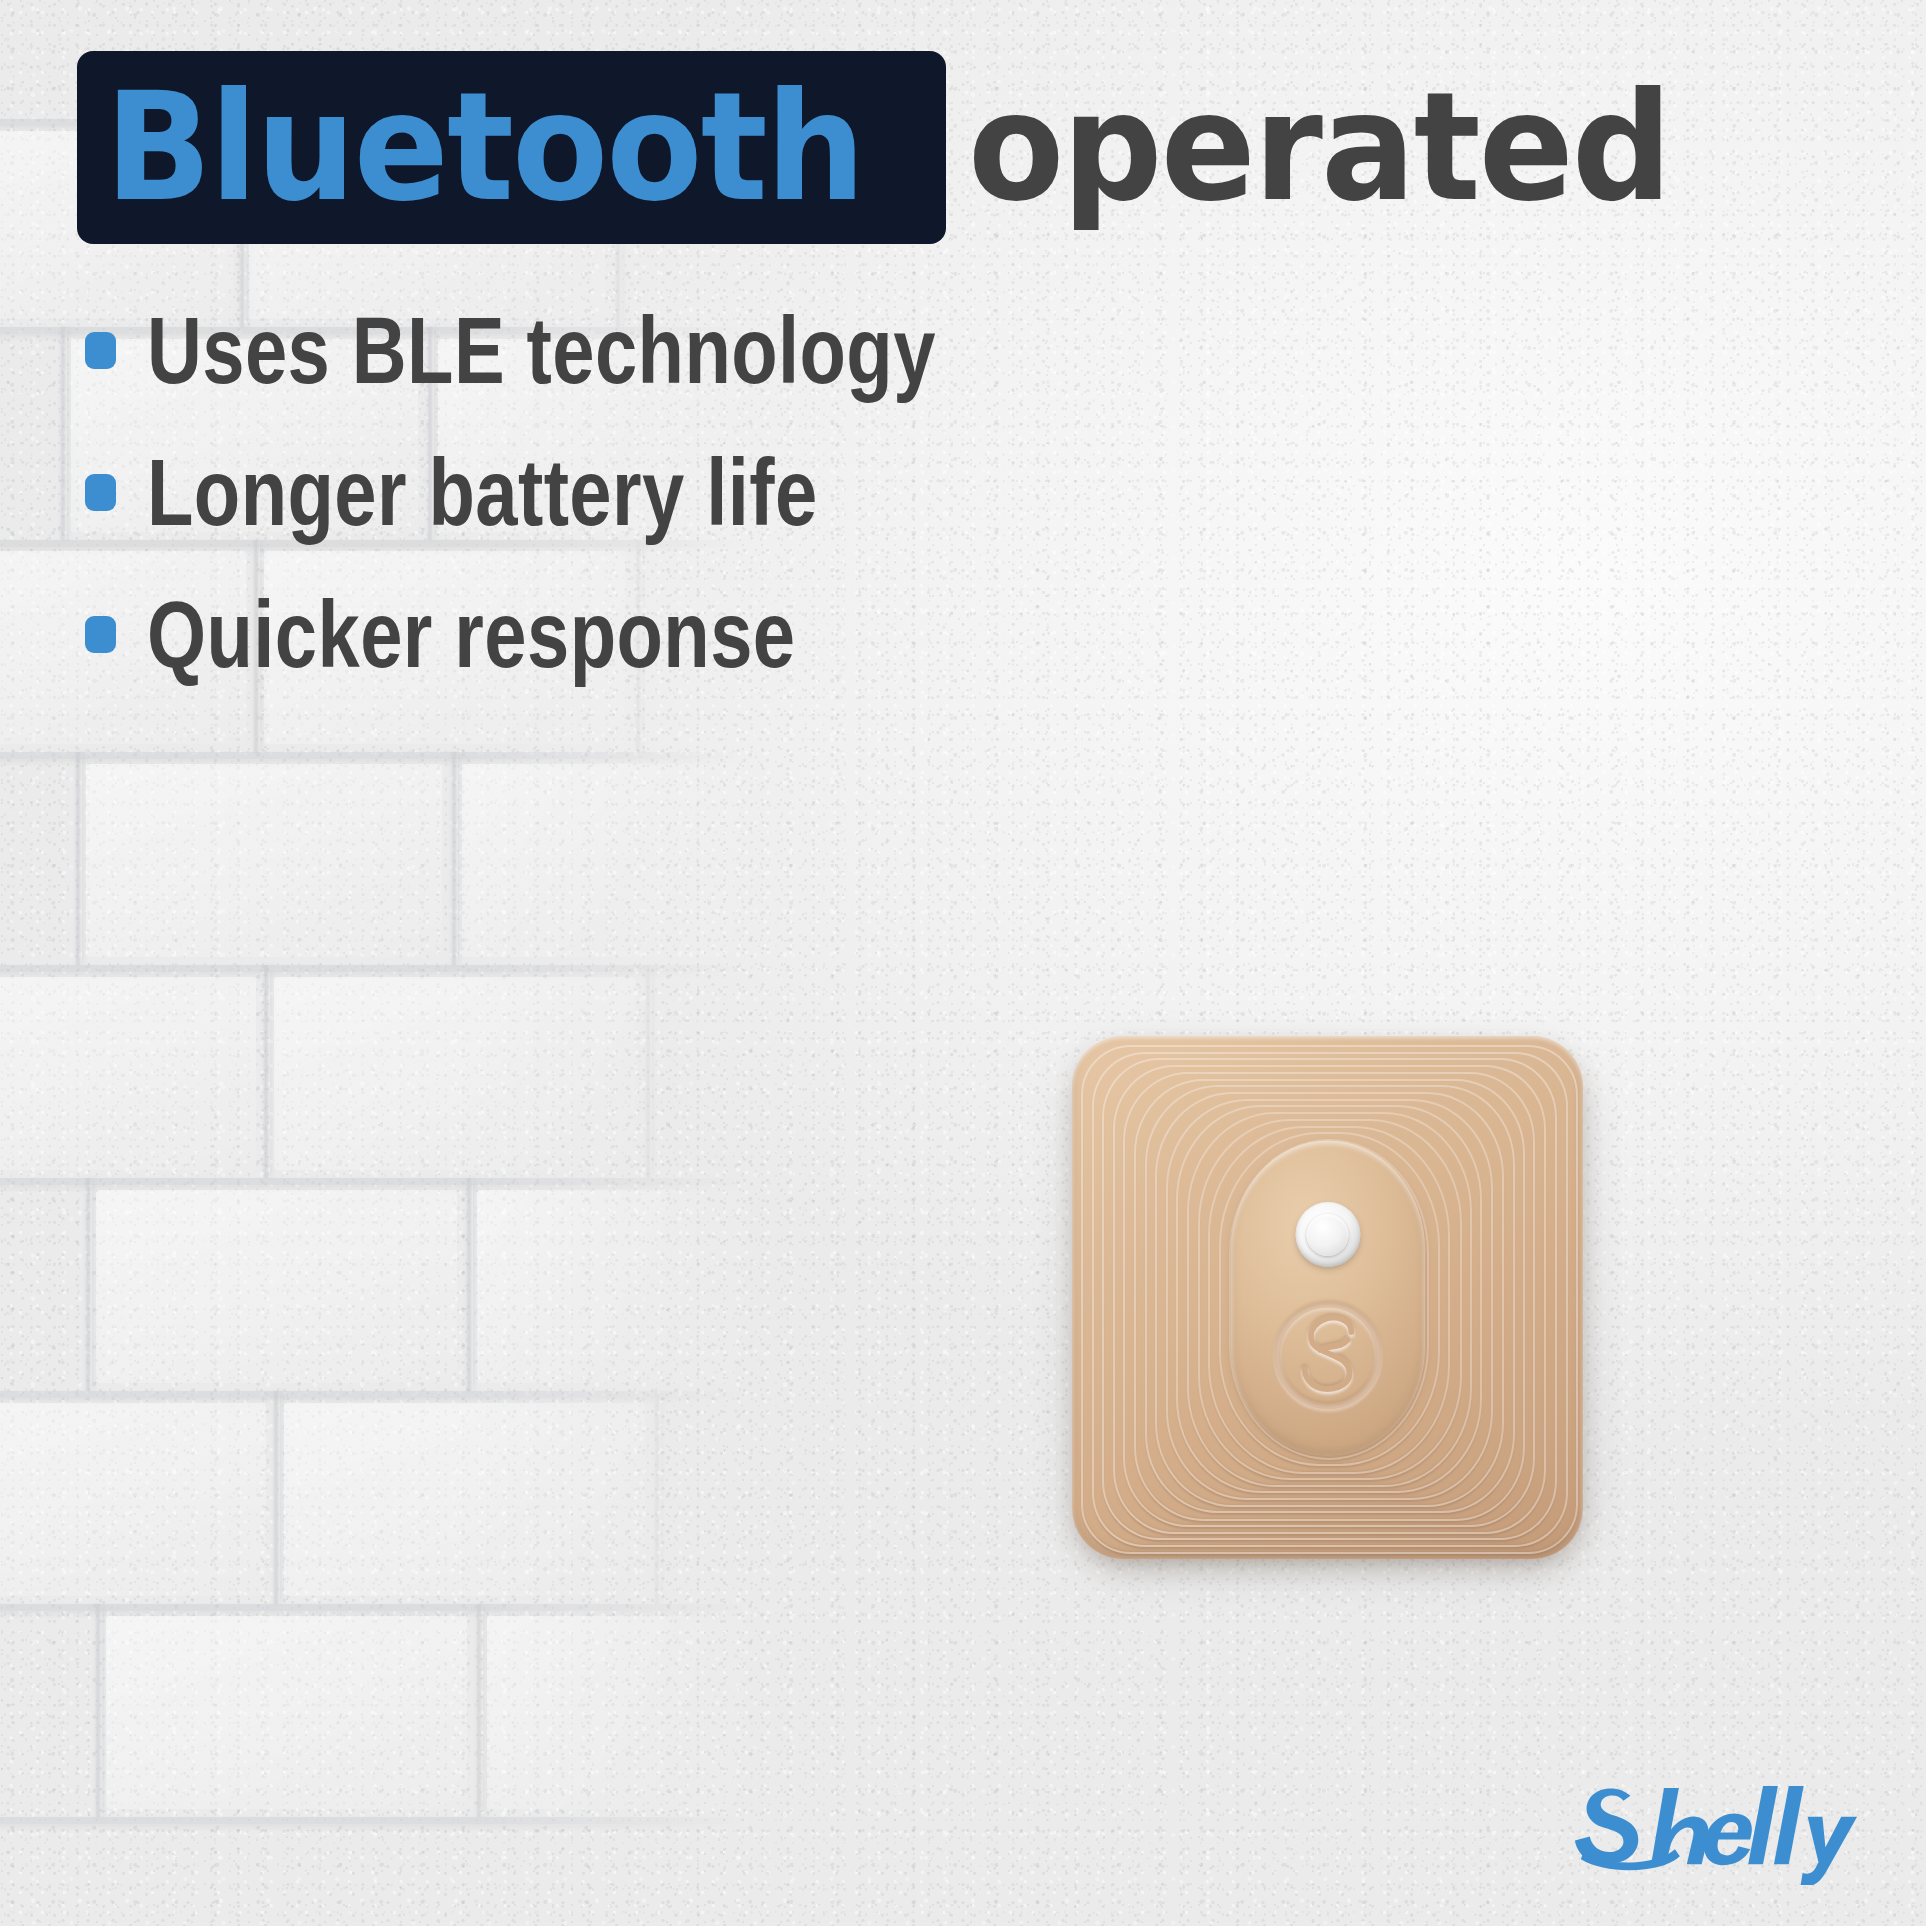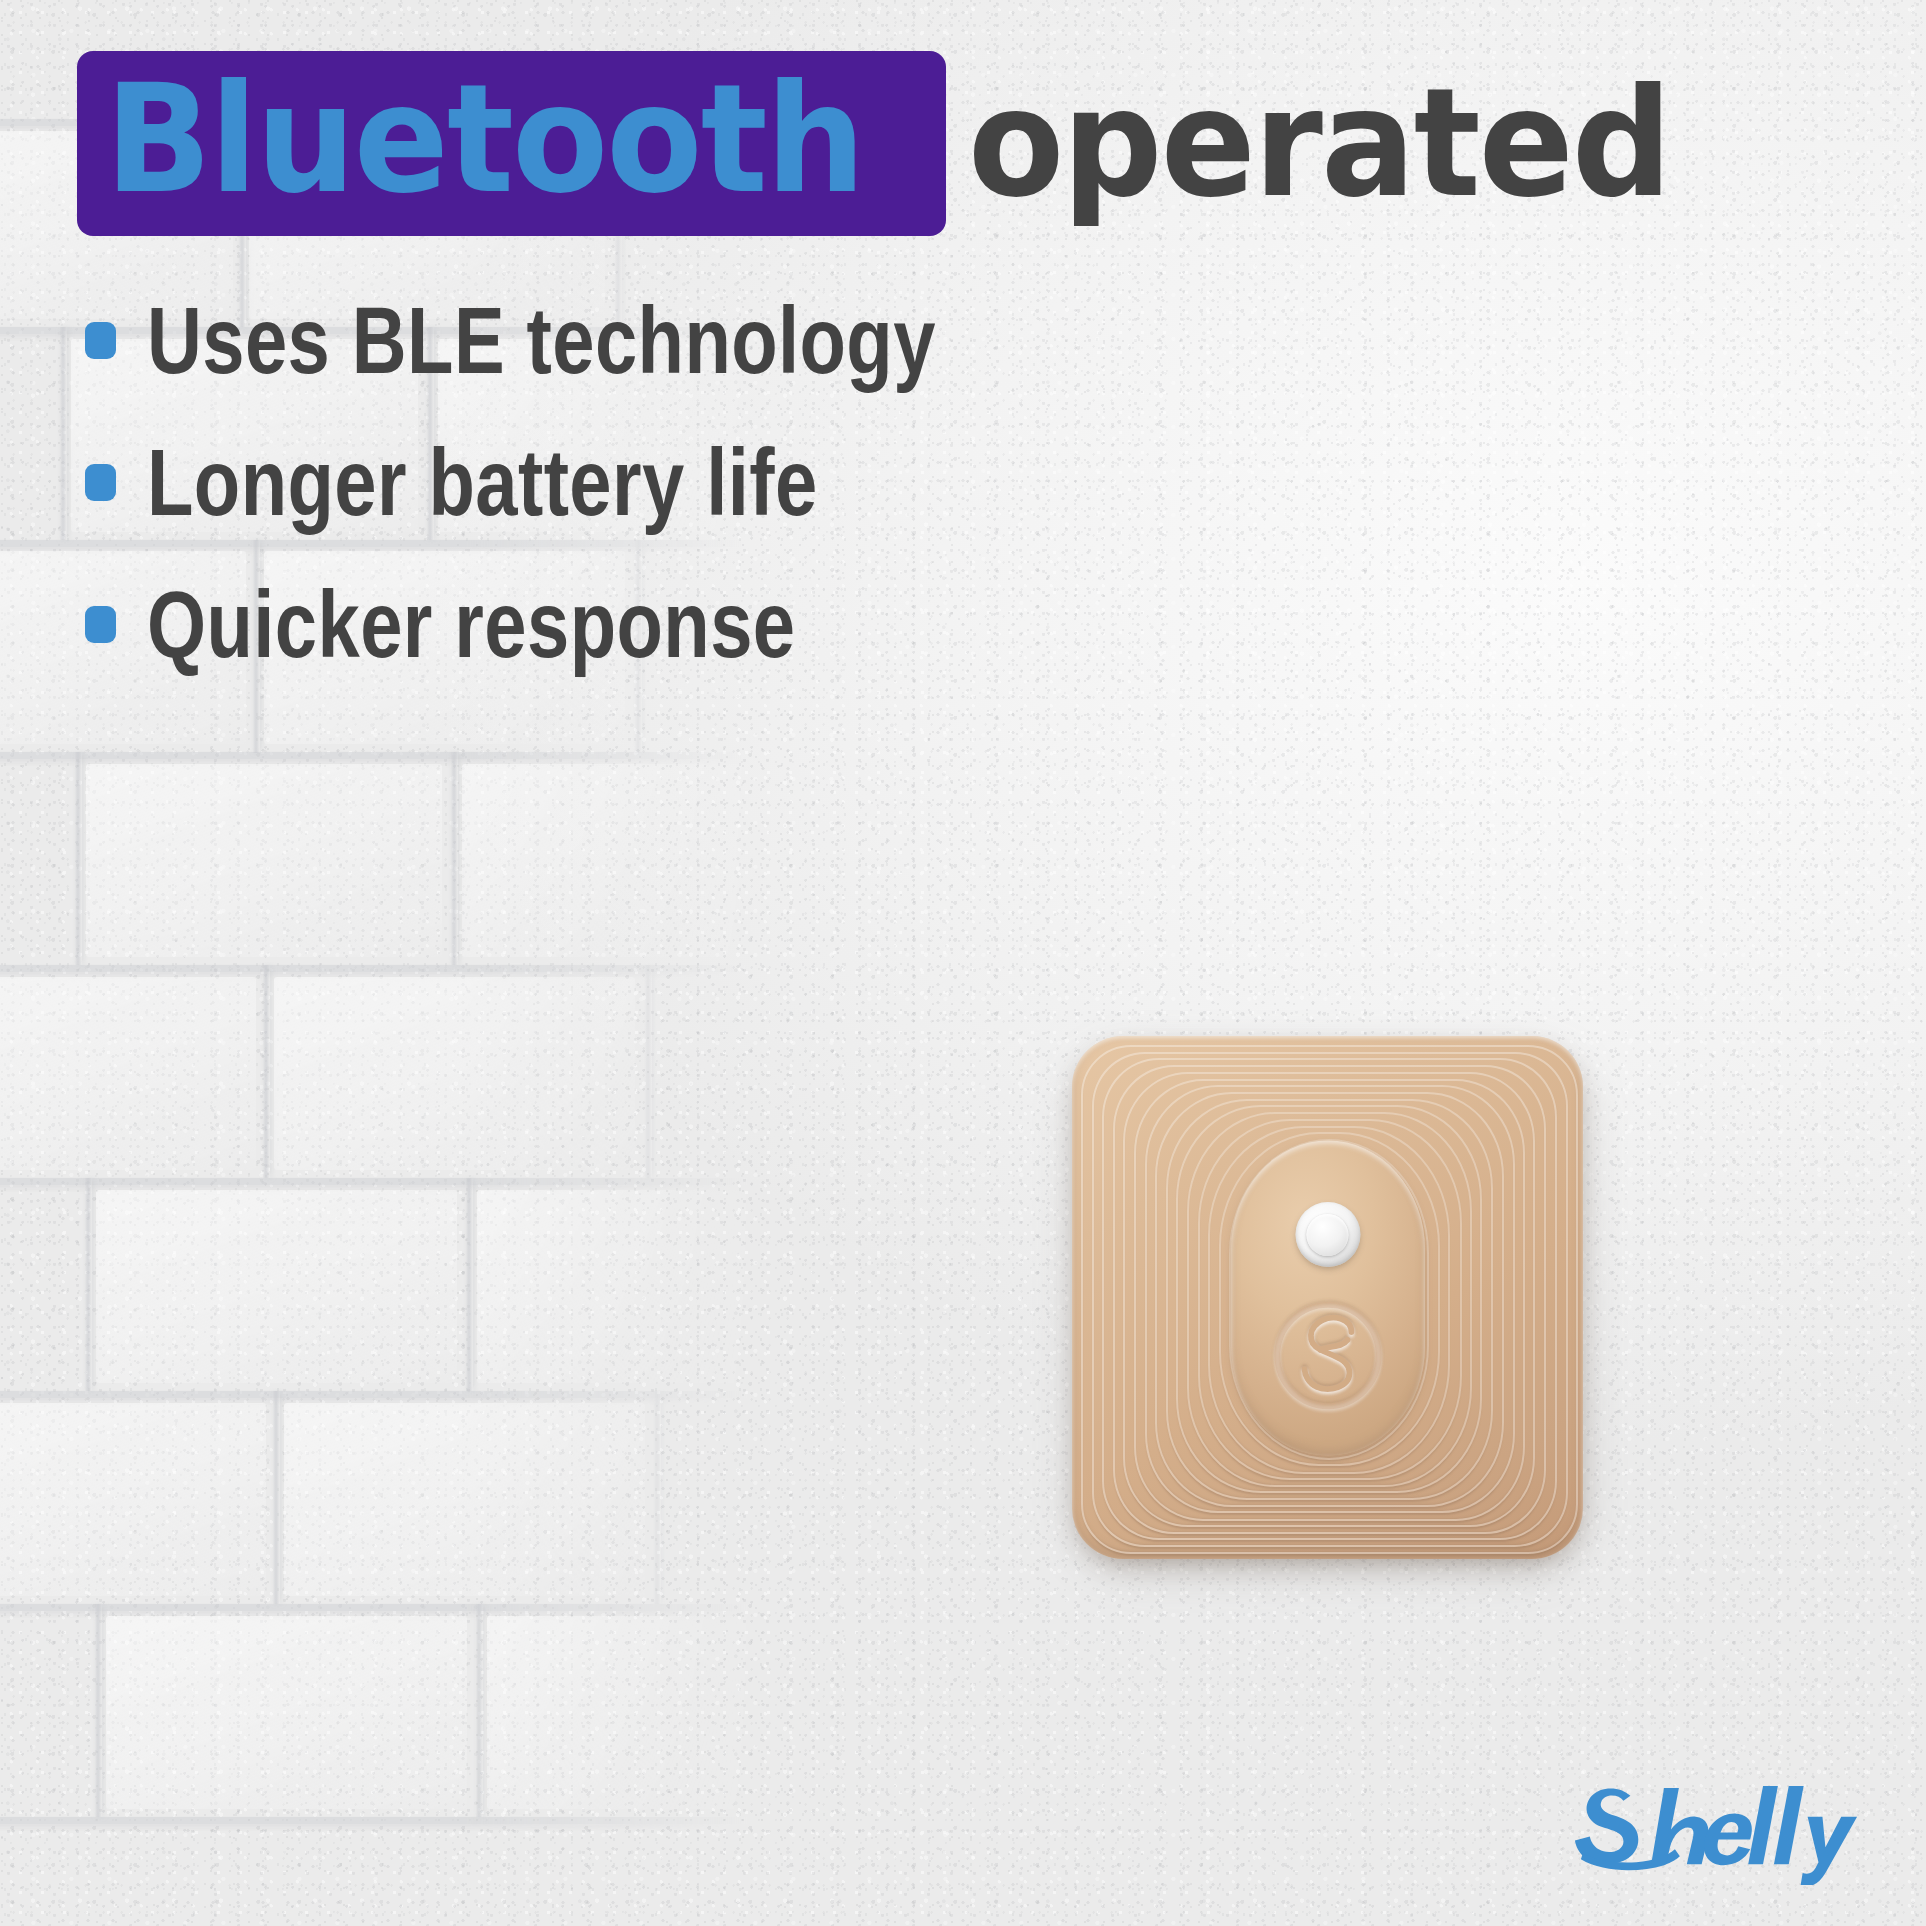--- a/index.html
+++ b/index.html
@@ -86,23 +86,23 @@
   
   .headline {
     position: absolute;
     left: 77px;
     top: 51px;
     display: flex;
     align-items: center;
     white-space: nowrap;
   }
   .hl-chip {
-    background: #4c1d95;
+    background: #0f172a;
     border-radius: 16px;
-    padding: 14px 34px 22px 28px;
+    padding: 22px 34px 22px 28px;
     display: inline-block;
     box-shadow: 0 0 0 0 rgba(0,0,0,0);
   }
   .hl-blue {
     color: #3d8ed0;
     font-family: "DejaVu Sans", sans-serif;
     font-weight: bold;
     font-size: 149px;
     line-height: 1.0;
     letter-spacing: -2px;
@@ -120,21 +120,21 @@
     margin-left: 22px;
     transform: scaleX(.94);
     transform-origin: left center;
     display: inline-block;
   }
 
   
   .bullets {
     position: absolute;
     left: 85px;
-    top: 269px;
+    top: 279px;
     width: 990px;
   }
   .bullet-row {
     display: flex;
     align-items: center;
     height: 142px;
   }
   .bullet-dot {
     width: 31px;
     height: 37px;

